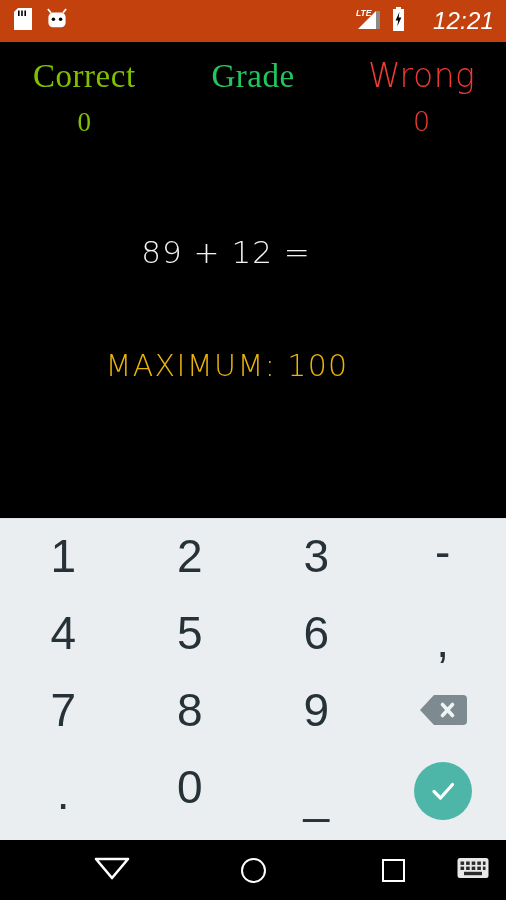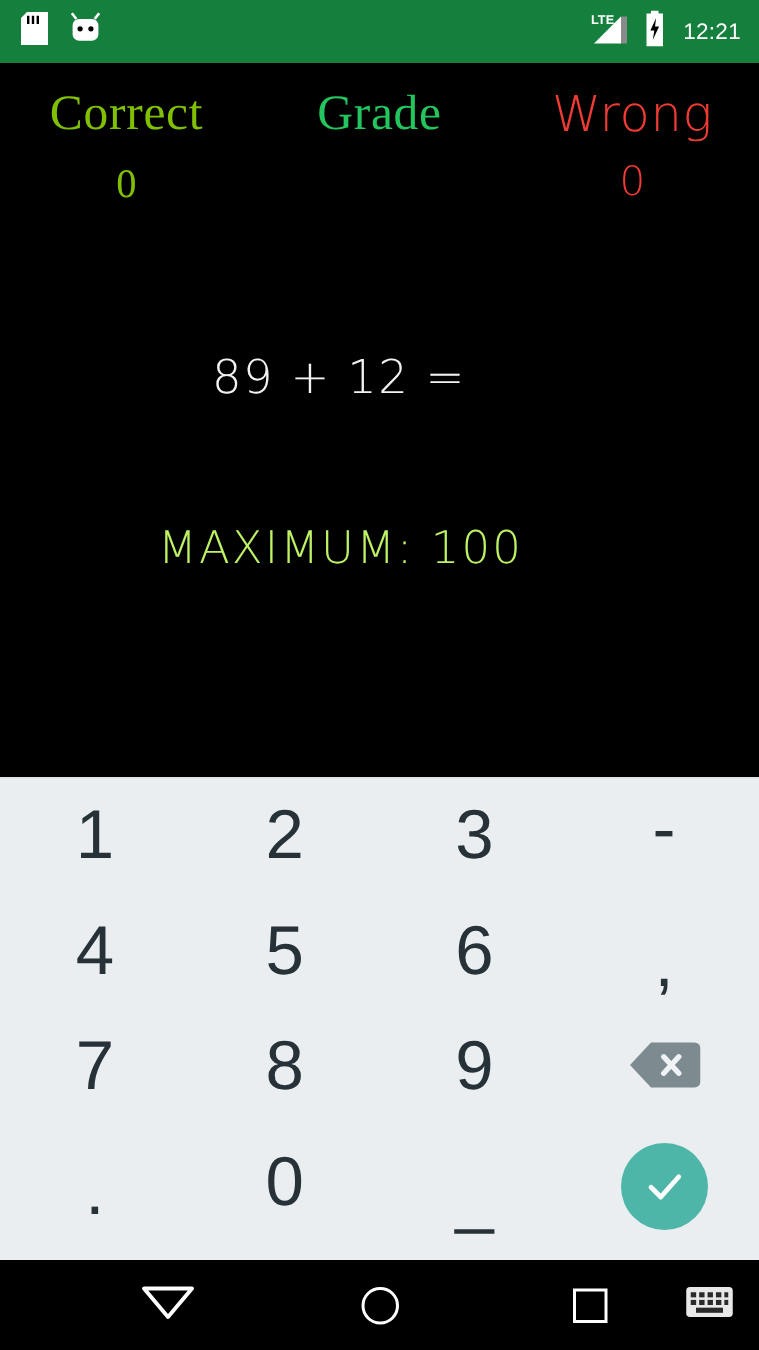--- a/index.html
+++ b/index.html
@@ -21,45 +21,46 @@
     background: #000000;
     overflow: hidden;
   }
 
   
   #status-bar {
     position: absolute;
     left: 0; top: 0;
     width: 506px;
     height: 42px;
-    background: #15803d;
+    background: #c2410c;
+    font-style: italic;
   }
   .sb-left {
     position: absolute;
     left: 14px; top: 0;
     height: 42px;
     display: flex;
     align-items: center;
     gap: 14px;
   }
   .sb-right {
     position: absolute;
     right: 12px; top: 0;
     height: 42px;
     display: flex;
     align-items: center;
     gap: 9px;
   }
   .sb-clock {
     color: #ffffff;
     font-family: "Liberation Sans", sans-serif;
-    font-size: 15px;
+    font-size: 24px;
     letter-spacing: 0.2px;
     line-height: 1;
-    margin-left: 2px;
+    margin-left: 18px;
   }
 
   
   #app-area {
     position: absolute;
     left: 0; top: 42px;
     width: 506px;
     height: 476px;
     background: #000000;
   }
@@ -105,21 +106,21 @@
   }
   .question .q-text { display: inline-block; }
   .question .q-answer { display: inline-block; min-width: 4px; }
 
   .maximum {
     position: absolute;
     left: 0;
     top: 306px;
     width: 454px;
     text-align: center;
-    color: #bef264;
+    color: #eab308;
     font-family: "DejaVu Sans", sans-serif;
     font-weight: 300;
     font-size: 30px;
     letter-spacing: 1.4px;
   }
 
   
   #keyboard {
     position: absolute;
     left: 0; top: 518px;

